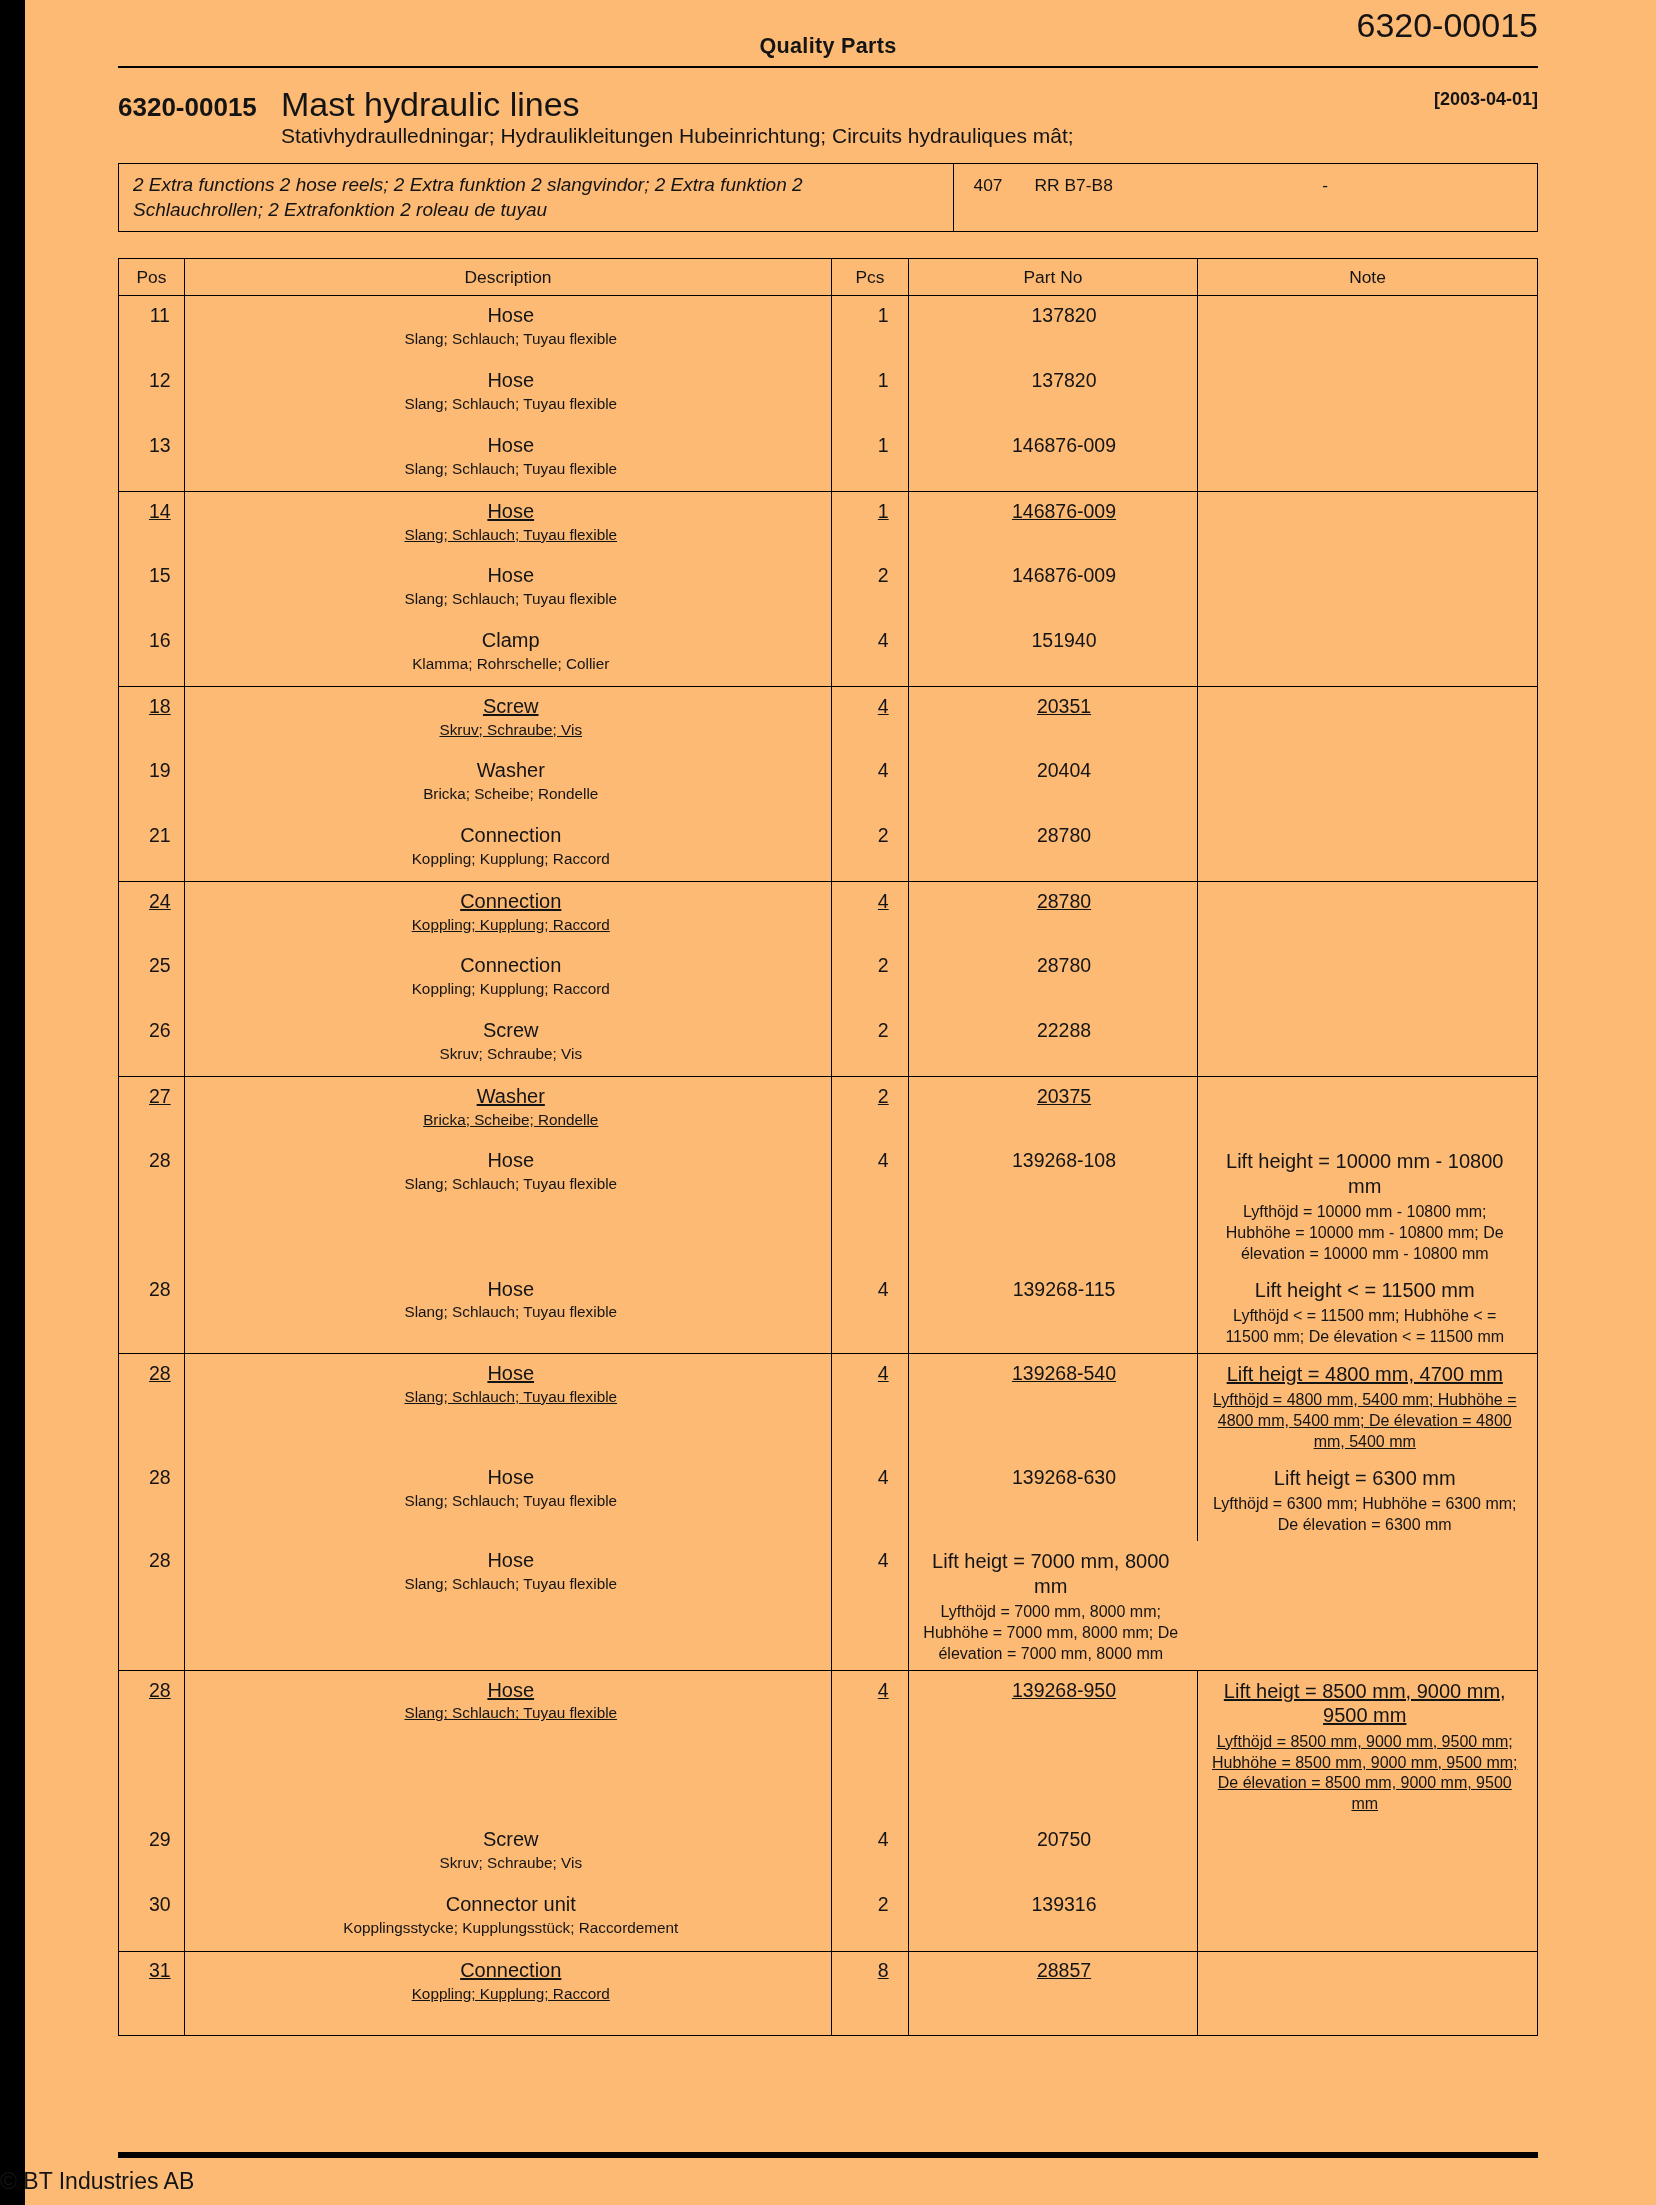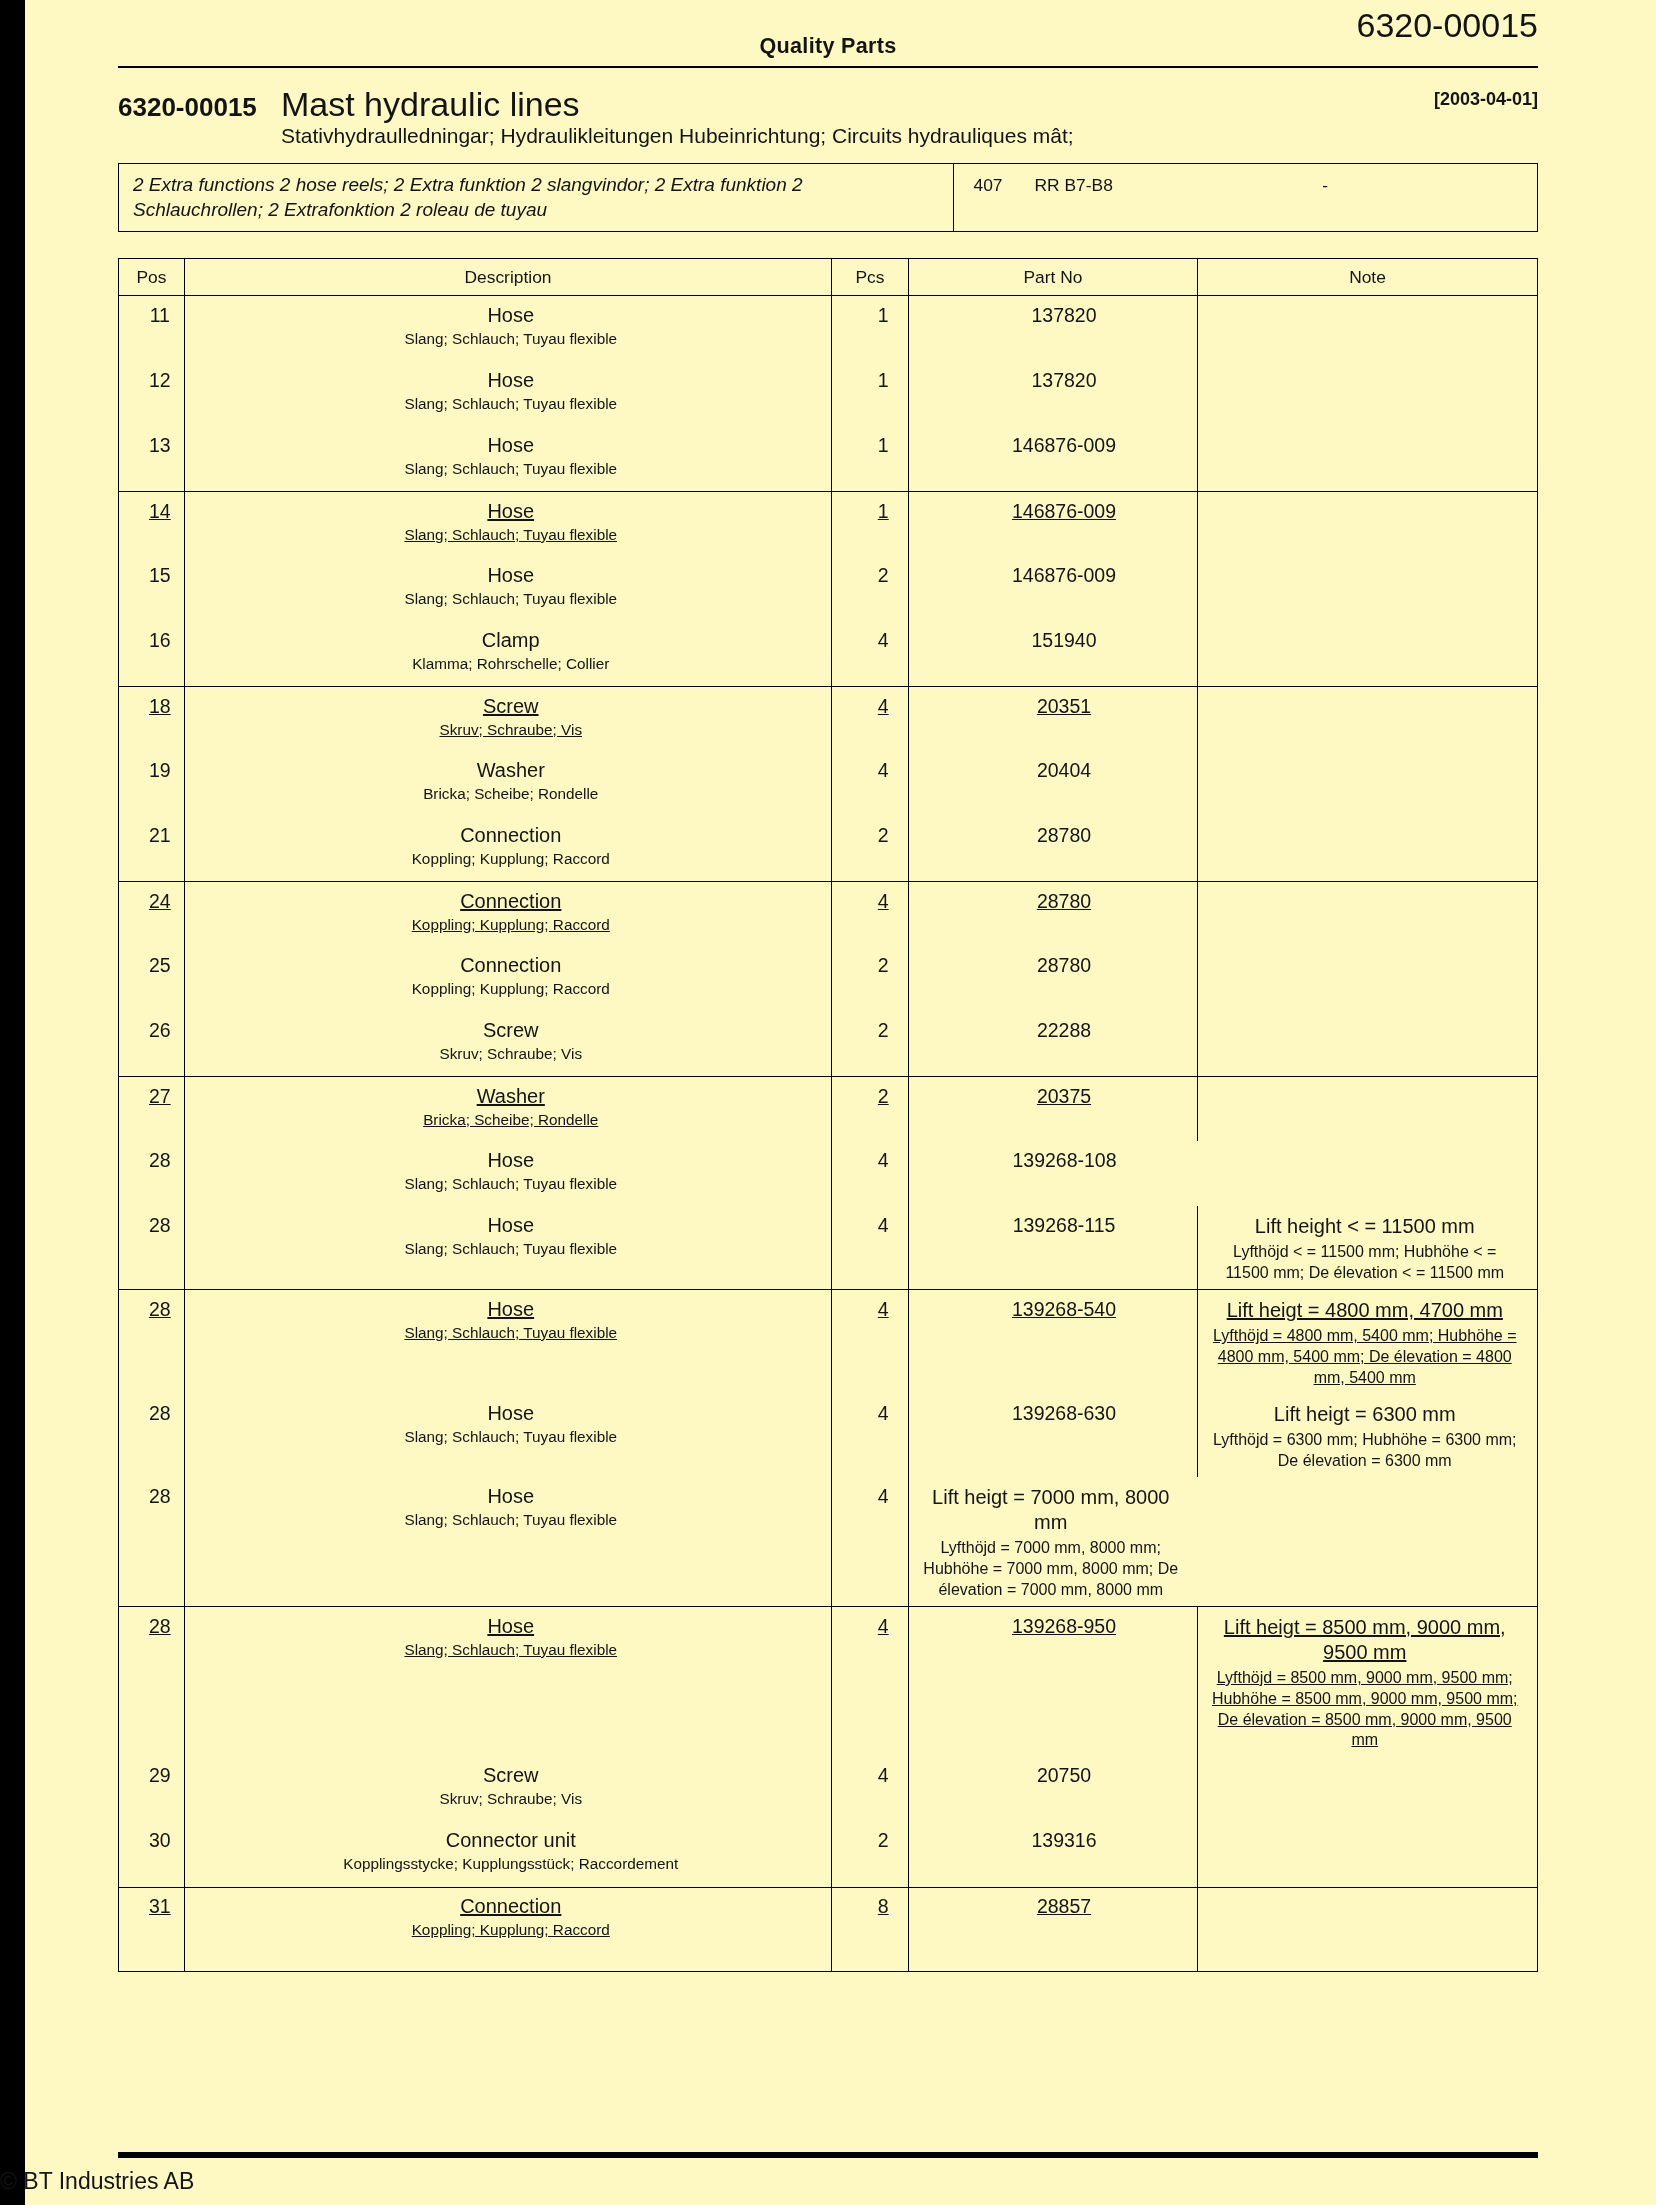--- a/index.html
+++ b/index.html
@@ -1,19 +1,19 @@
 <!DOCTYPE html>
 <html style="font-size:11px"><head>
 <meta charset="utf-8">
 <style>
   * { margin:0; padding:0; box-sizing:border-box; }
   html,body { background:#e8e8e8; }
   body { font-family:"Liberation Sans", sans-serif; color:#141414; }
   .page {
-    position:relative; width:1657px; height:2205px; background:#fef9c3;
+    position:relative; width:1657px; height:2205px; background:#fdba74;
     overflow:hidden; margin:0 auto;
   }
   .scan-edge { position:absolute; left:0; top:0; width:25px; height:2205px; background:#000; }
   .content { position:absolute; left:118px; top:0; width:1420px; }
 
   
   .top-header { position:relative; height:68px; border-bottom:2.8px solid #000; }
   .brand { position:absolute; left:50%; transform:translateX(-50%); bottom:7px; font-weight:bold; font-size:21.6px; letter-spacing:0.3px; }
   .doc-number-large { position:absolute; right:0; top:5.6px; font-size:34px; font-weight:400; }
 
@@ -287,20 +287,24 @@
   </div>
 
   <div class="trow">
     <div class="c-pos"><span>28</span></div>
     <div class="c-desc">
       <div class="desc-main">Hose</div>
       <div class="desc-sub">Slang; Schlauch; Tuyau flexible</div>
     </div>
     <div class="c-pcs"><span>4</span></div>
     <div class="c-part"><span>139268-108</span></div>
+    <div class="c-note">
+      <div class="note-main">Lift height = 10000 mm - 10800 mm</div>
+      <div class="note-sub">Lyfthöjd = 10000 mm - 10800 mm; Hubhöhe = 10000 mm - 10800 mm; De élevation = 10000 mm - 10800 mm</div>
+    </div>
   </div>
 
   <div class="trow">
     <div class="c-pos"><span>28</span></div>
     <div class="c-desc">
       <div class="desc-main">Hose</div>
       <div class="desc-sub">Slang; Schlauch; Tuyau flexible</div>
     </div>
     <div class="c-pcs"><span>4</span></div>
     <div class="c-part"><span>139268-115</span></div>

